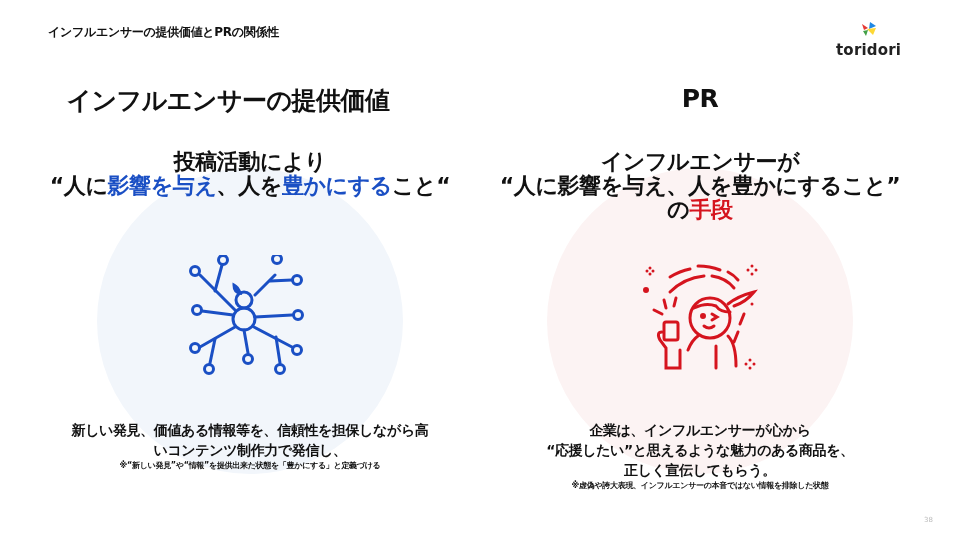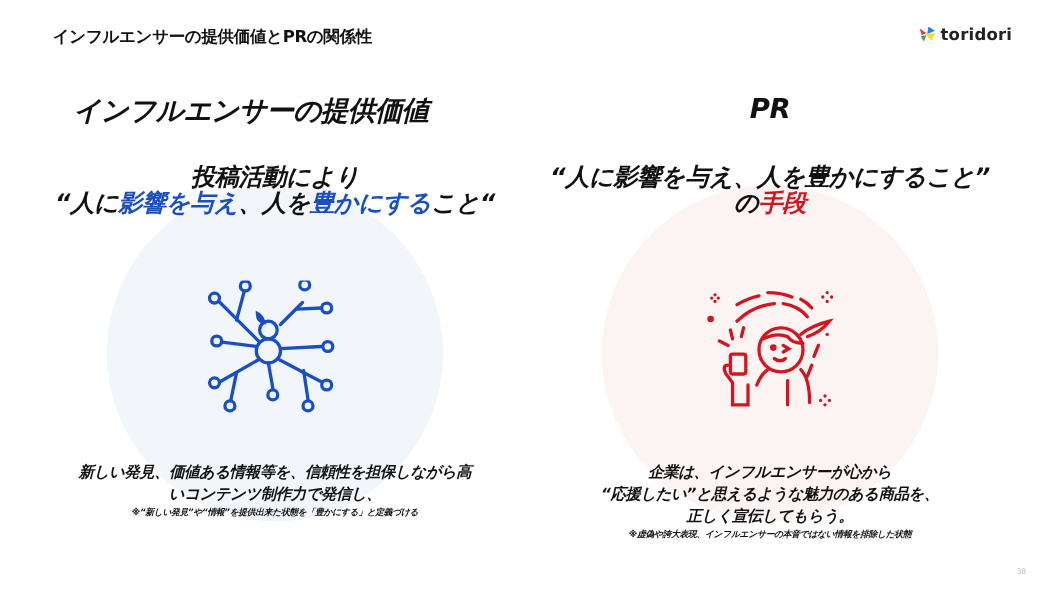--- a/index.html
+++ b/index.html
@@ -3,27 +3,27 @@
   <meta charset="utf-8">
   <style>
     html, body { margin: 0; padding: 0; }
     body {
       width: 960px; height: 540px; position: relative; overflow: hidden;
       background: #ffffff; color: #111111;
       font-family: "DejaVu Sans", "Liberation Sans", sans-serif;
     }
     .slide-title {
       position: absolute; left: 48px; top: 24px;
-      font-size: 15px; font-weight: bold; letter-spacing: -0.3px; color: #111;
+      font-size: 12px; font-weight: bold; letter-spacing: -0.3px; color: #111;
     }
     .logo {
-      position: absolute; left: 836px; top: 22px; display: flex; align-items: center; gap: 5px;
+      position: absolute; left: 836px; top: 22px; display: flex; align-items: center; gap: 5px; flex-direction: column;
     }
     .logo-text { font-size: 15px; font-weight: bold; color: #222; letter-spacing: 0.2px; }
-    .col { position: absolute; top: 0; width: 440px; height: 540px; font-style: italic; }
+    .col { position: absolute; top: 0; width: 440px; height: 540px; }
     .col.left { left: 30px; }
     .col.right { left: 480px; }
     .circle {
       position: absolute; width: 306px; height: 306px; border-radius: 50%;
       top: 168px;
     }
     .col.left .circle { left: 67px; background: #f2f6fb; }
     .col.right .circle { left: 67px; background: #fcf3f3; }
     .heading {
       position: absolute; top: 84px; width: 440px; text-align: center;
@@ -109,20 +109,21 @@
     <div>新しい発見、価値ある情報等を、信頼性を担保しながら高</div>
     <div>いコンテンツ制作力で発信し、</div>
     <span class="note">※“新しい発見”や“情報”を提供出来た状態を「豊かにする」と定義づける</span>
   </div>
 </div>
 
 <div class="col right">
   <div class="circle"></div>
   <div class="heading">PR</div>
   <div class="subtitle">
+    <div>インフルエンサーが</div>
     <div>“人に影響を与え、人を豊かにすること”</div>
     <div><span>の</span><span class="red">手段</span></div>
   </div>
   <div class="icon-wrap" style="left:160px; top:252px; width:130px; height:130px;">
     <svg width="130" height="130" viewBox="0 0 130 130" fill="none" stroke="#d5141e" stroke-width="3" stroke-linecap="round">
 
       <path d="M30 25 q10 -6 20 -8"></path>
       <path d="M58 14 q12 0 22 4"></path>
       <path d="M88 20 q6 3 10 8"></path>
       <path d="M30 40 q14 -14 34 -16"></path>

